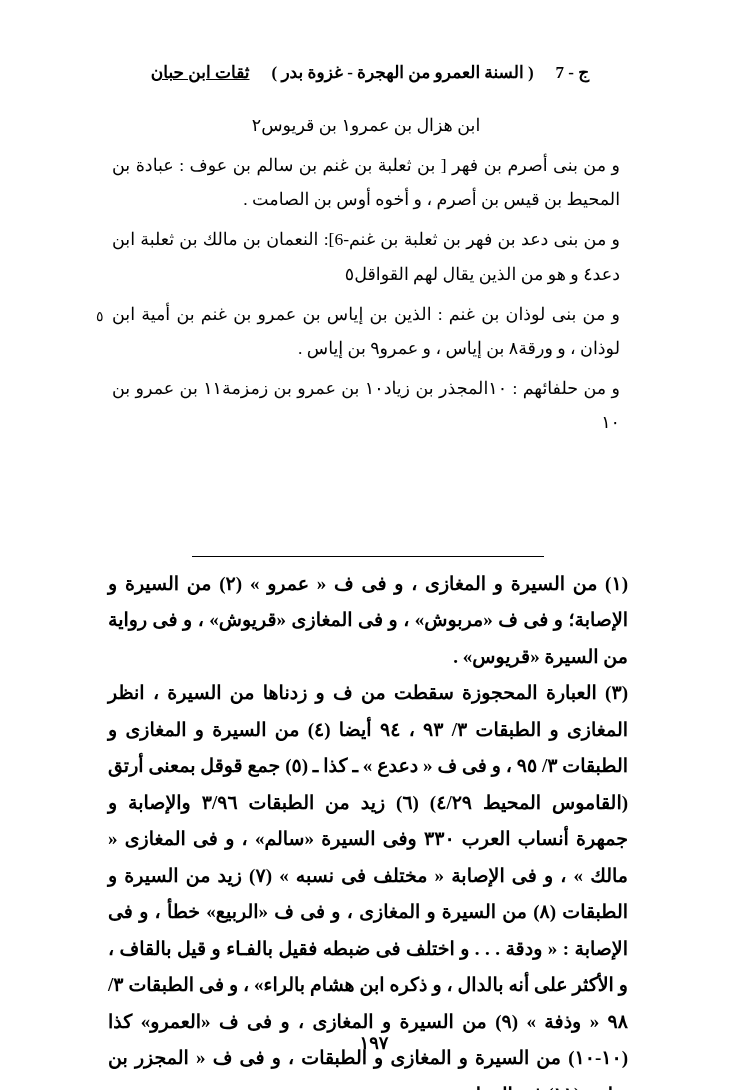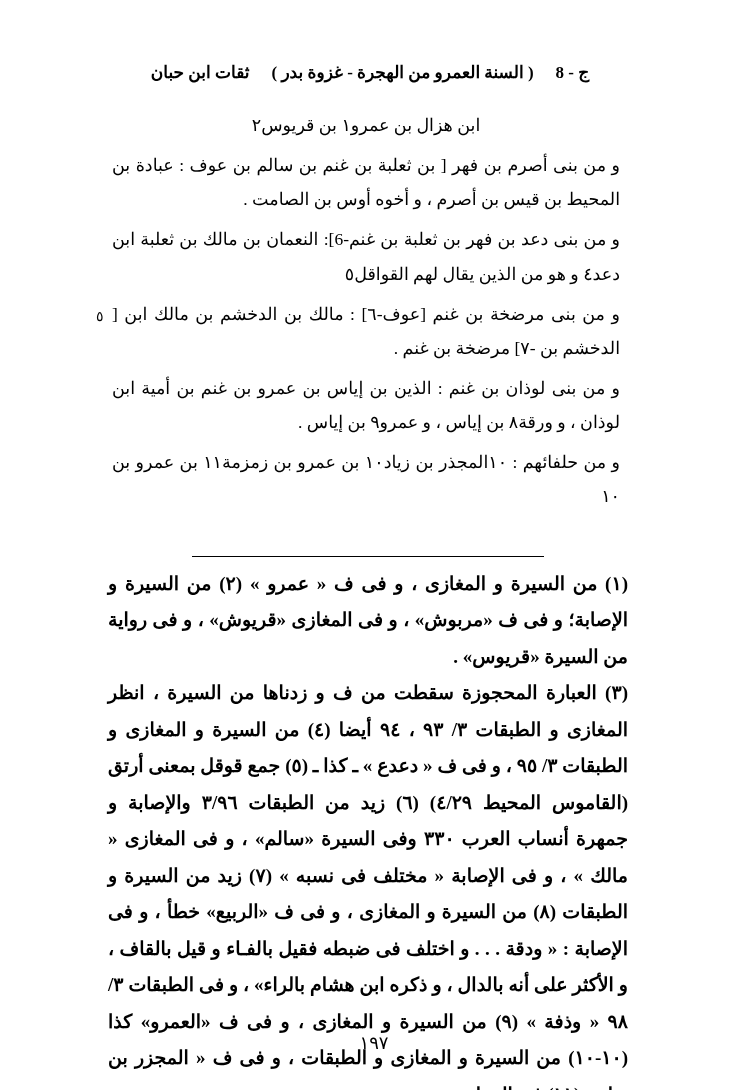--- a/index.html
+++ b/index.html
@@ -32,21 +32,21 @@
     flex-direction: row;
     justify-content: center;
     align-items: baseline;
     gap: 22px;
     font-size: 17px;
     font-weight: bold;
     letter-spacing: 0px;
     direction: rtl;
   }
   .header .h-item { white-space: nowrap; }
-  .header .h-title { font-weight: bold; }
+  .header .h-title { font-weight: bold; text-decoration: underline; }
   .header .h-sub { font-weight: bold; }
   .header .h-vol { font-weight: bold; }
 
   
   .body-block {
     position: absolute;
     top: 108px;
     right: 120px;
     left: 112px;
     direction: rtl;
@@ -92,40 +92,39 @@
   .fn-flow { display: block; }
 
   
   .page-number {
     position: absolute;
     bottom: 36px;
     left: 0;
     right: 0;
     text-align: center;
     font-size: 18px;
-    font-weight: normal;
+    font-weight: bold;
     padding-left: 8px;
   }
 </style>
 </head>
 <body>
 
 <div class="page">
 
   <div class="header">
-    <span class="h-item h-vol">ج - 8</span>
+    <span class="h-item h-vol">ج - 7</span>
     <span class="h-item h-sub">( السنة العمرو من الهجرة - غزوة بدر )</span>
     <span class="h-item h-title">ثقات ابن حبان</span>
   </div>
 
   <div class="body-block">
     <p class="para first">ابن هزال بن عمرو١ بن قريوس٢</p>
     <p class="para">و من بنى أصرم بن فهر [ بن ثعلبة بن غنم بن سالم بن عوف : عبادة بن المحيط بن قيس بن أصرم ، و أخوه أوس بن الصامت .</p>
     <p class="para">و من بنى دعد بن فهر بن ثعلبة بن غنم-6]: النعمان بن مالك بن ثعلبة ابن دعد٤ و هو من الذين يقال لهم القواقل٥</p>
-    <p class="para">و من بنى مرضخة بن غنم [عوف-٦] : مالك بن الدخشم بن مالك ابن [ الدخشم بن -٧] مرضخة بن غنم .</p>
     <p class="para">و من بنى لوذان بن غنم : الذين بن إياس بن عمرو بن غنم بن أمية ابن لوذان ، و ورقة٨ بن إياس ، و عمرو٩ بن إياس .</p>
     <p class="para">و من حلفائهم : ١٠المجذر بن زياد١٠ بن عمرو بن زمزمة١١ بن عمرو بن ١٠</p>
   </div>
 
   <div class="line-marker">٥</div>
 
   <div class="divider"></div>
 
   <div class="footnotes">
     <div class="fn-flow">(١) من السيرة و المغازى ، و فى ف « عمرو » (٢) من السيرة و الإصابة؛ و فى ف «مربوش» ، و فى المغازى «قريوش» ، و فى رواية من السيرة «قريوس» .</div>

